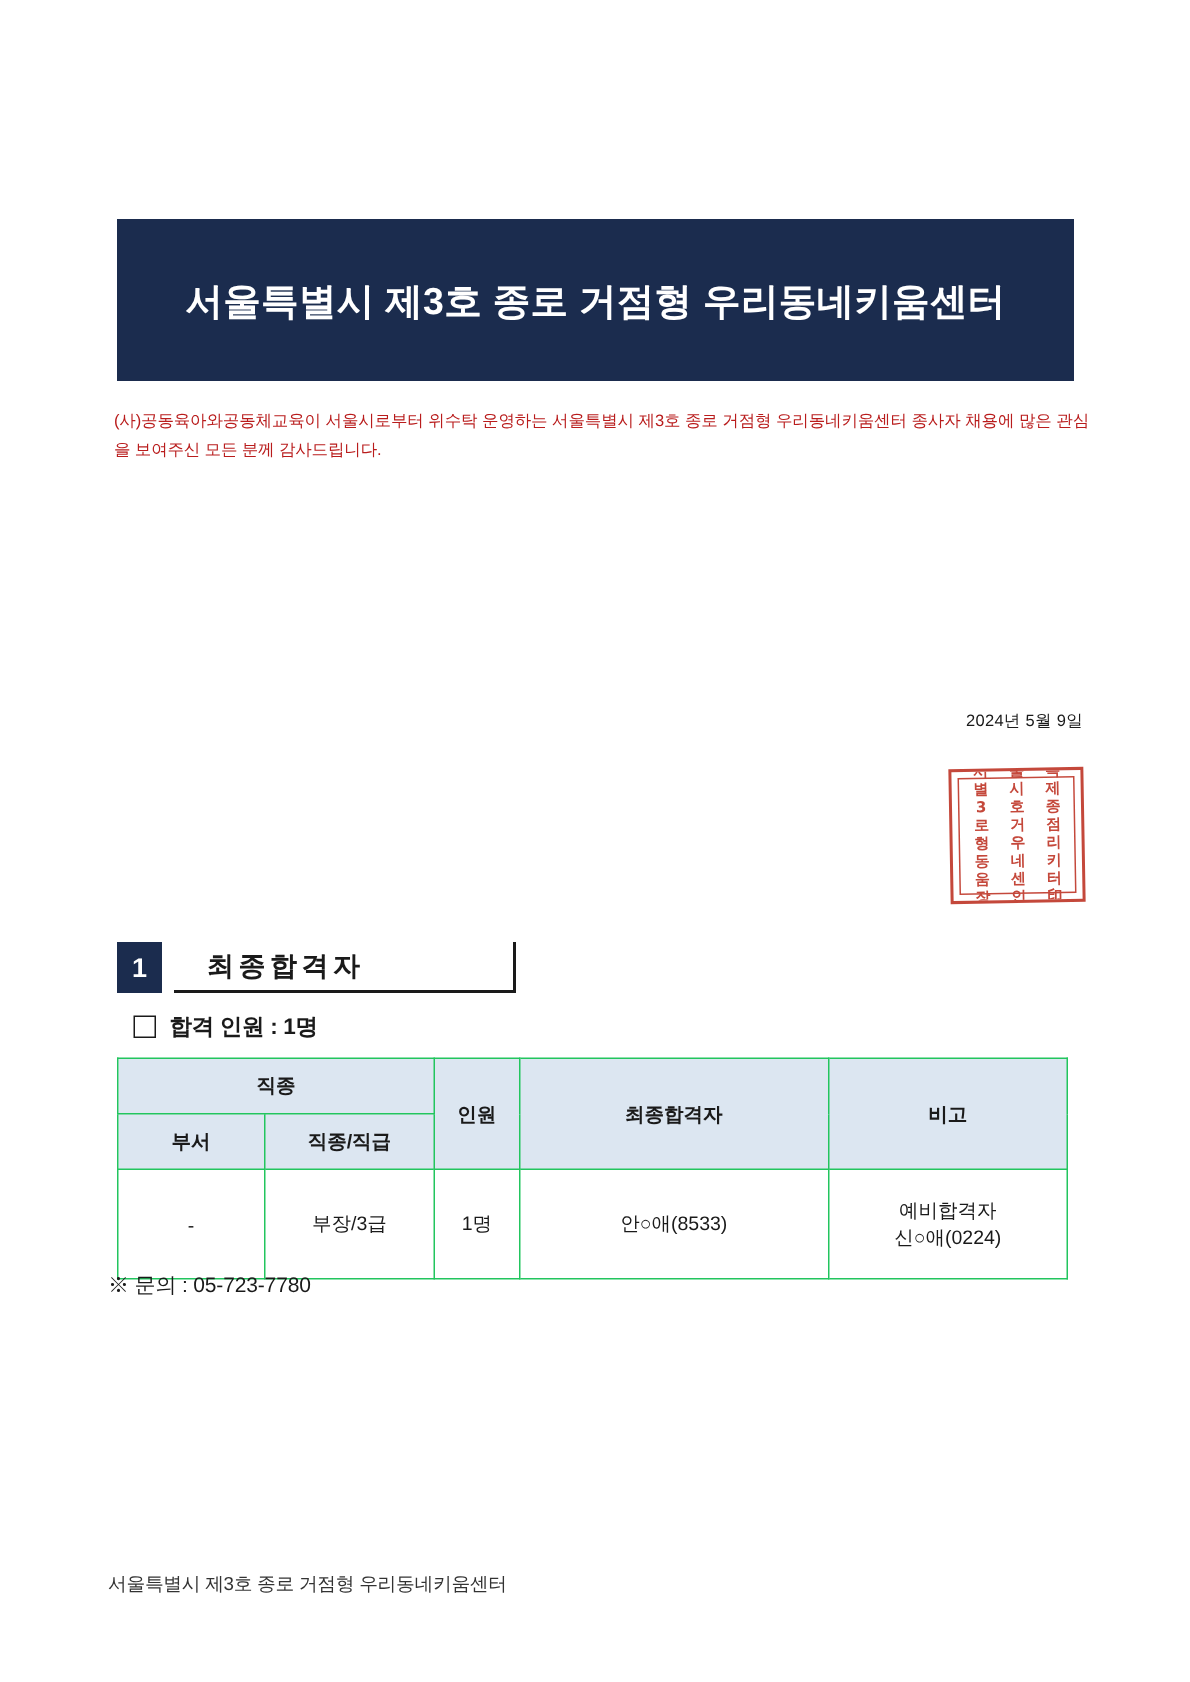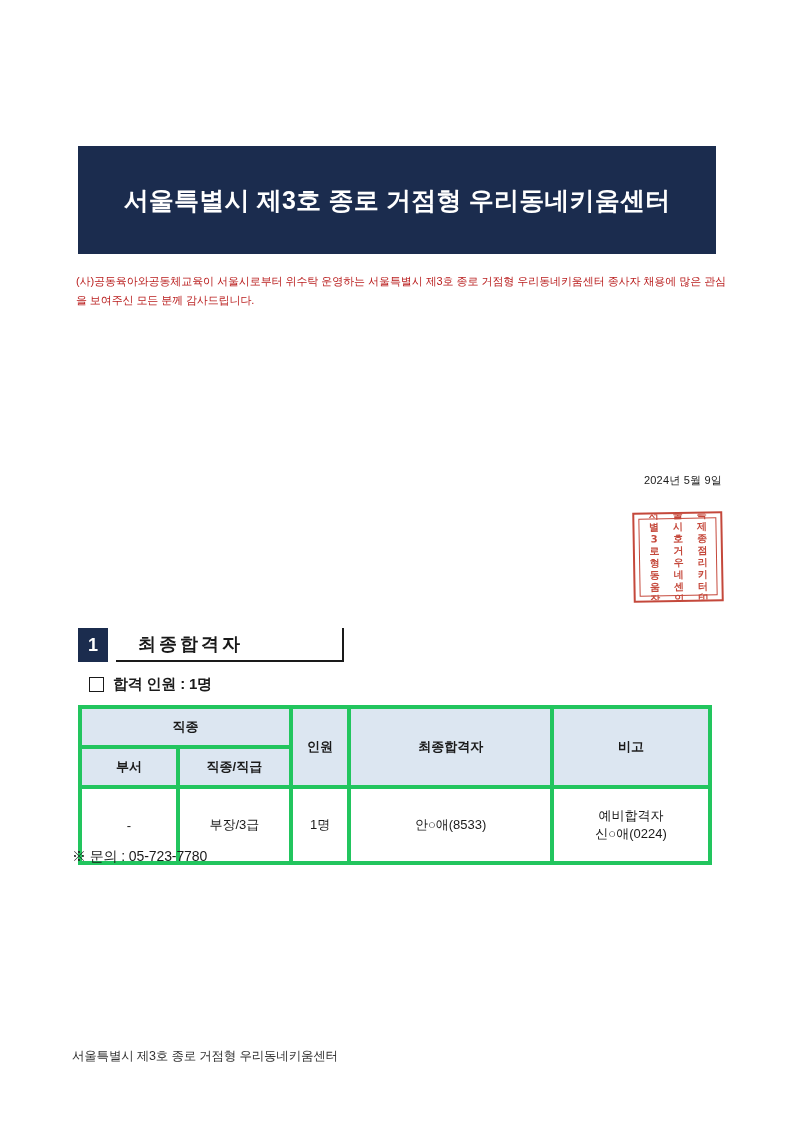--- a/index.html
+++ b/index.html
@@ -176,21 +176,21 @@
   table.result-table {
     position: absolute;
     top: 705px;
     left: 78px;
     width: 634px;
     border-collapse: collapse;
     font-size: 13px;
   }
   table.result-table th,
   table.result-table td {
-    border: 4px solid #22c55e;
+    border: 1px solid #22c55e;
     text-align: center;
     vertical-align: middle;
     padding: 5px 3px;
   }
   table.result-table thead th {
     background: #dce6f1;
     font-weight: bold;
     height: 26px;
   }
   table.result-table tbody td {

